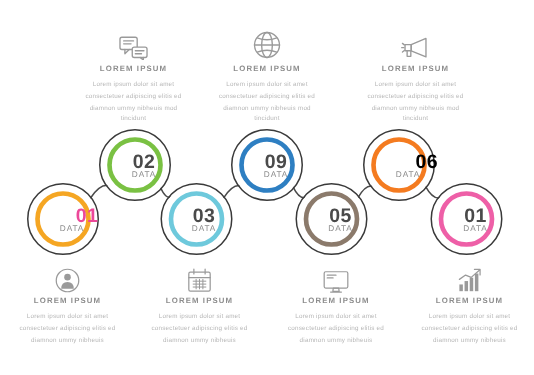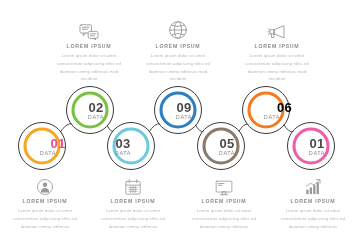--- a/index.html
+++ b/index.html
@@ -96,21 +96,21 @@
 
   <div id="node-labels">
       <div class="node-label" style="left: 18px; top: 136.5px;">
         <span class="node-num" style="color: #ec4899; padding-left: 20px;">01</span>
         <span class="node-data" style="color: rgb(140, 140, 140);">DATA</span>
       </div>
       <div class="node-label" style="left: 66px; top: 100.5px;">
         <span class="node-num" style="color: rgb(74, 74, 74);">02</span>
         <span class="node-data" style="color: rgb(140, 140, 140);">DATA</span>
       </div>
-      <div class="node-label" style="left: 93px; top: 136.5px;">
+      <div class="node-label" style="left: 106px; top: 136.5px;">
         <span class="node-num" style="color: rgb(74, 74, 74);">03</span>
         <span class="node-data" style="color: rgb(140, 140, 140);">DATA</span>
       </div>
       <div class="node-label" style="left: 154px; top: 100.5px;">
         <span class="node-num" style="color: rgb(74, 74, 74);">09</span>
         <span class="node-data" style="color: rgb(140, 140, 140);">DATA</span>
       </div>
       <div class="node-label" style="left: 197px; top: 136.5px;">
         <span class="node-num" style="color: rgb(74, 74, 74);">05</span>
         <span class="node-data" style="color: rgb(140, 140, 140);">DATA</span>

